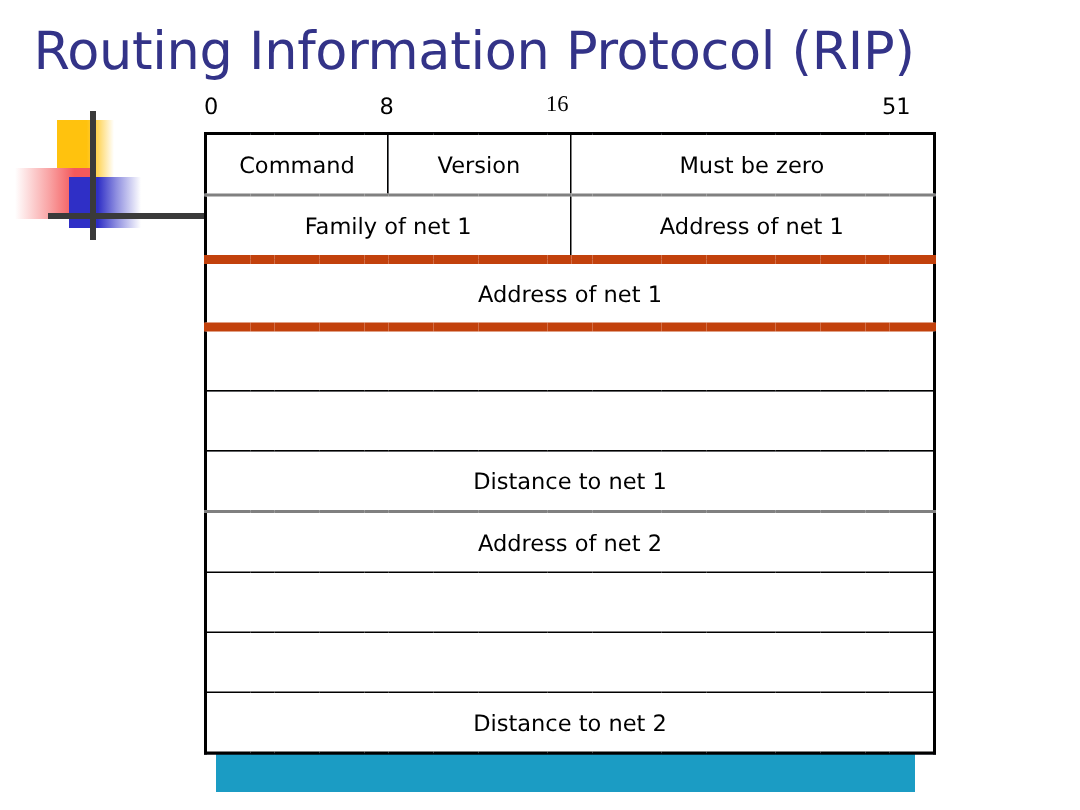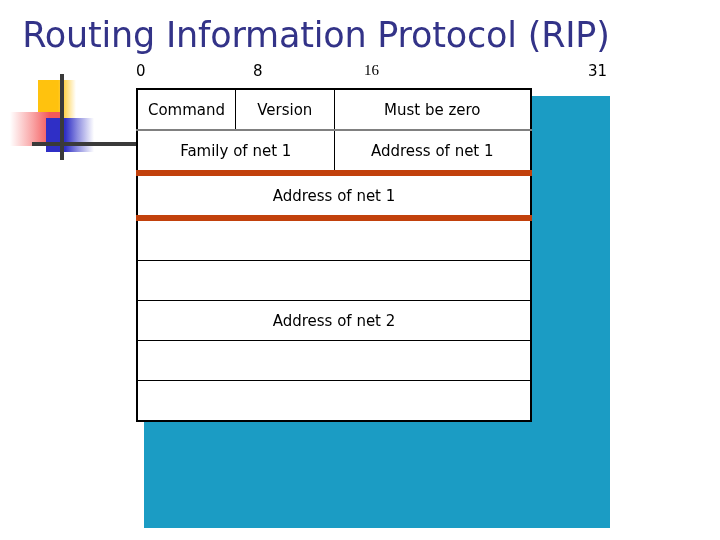--- a/index.html
+++ b/index.html
@@ -110,21 +110,21 @@
     left: 8px;
     top: 8px;
     width: 466px;
     height: 432px;
     background: #1B9CC4;
   }
   #packet-table {
     position: absolute;
     left: 0;
     top: 0;
-    width: 396px;
+    width: 488px;
     background: #0f172a;
     border: 2px solid #000000;
     border-collapse: collapse;
     table-layout: fixed;
   }
   #packet-table tr {
     height: 39px;
   }
   #packet-table td {
     border: 1px solid #000000;
@@ -158,21 +158,21 @@
   <div class="sq sq-red"></div>
   <div class="sq sq-blue"></div>
   <div class="line-v"></div>
   <div class="line-h"></div>
 </div>
 
 <div id="bit-ruler">
     <span class="tick" style="left: 0px;">0</span>
     <span class="tick" style="left: 117px;">8</span>
     <span class="tick" style="left: 228px; font-family: Liberation Serif, serif;">16</span>
-    <span class="tick" style="left: 452px;">31</span>
+    <span class="tick" style="left: 452px;">51</span>
   </div>
 
 <div id="packet-wrap">
   <div id="packet-shadow" style="background: rgb(27, 156, 196);"></div>
   <table id="packet-table" style="border-color: rgb(0, 0, 0);">
     <tbody>
         <tr class="sep-gray">
           <td colspan="8">Command</td>
           <td colspan="8">Version</td>
           <td colspan="16">Must be zero</td>
@@ -183,24 +183,30 @@
         </tr>
         <tr class="sep-black">
           <td colspan="32">Address of net 1</td>
         </tr>
         <tr>
           <td colspan="32" class="empty">&nbsp;</td>
         </tr>
         <tr>
           <td colspan="32" class="empty">&nbsp;</td>
         </tr>
+        <tr class="sep-gray">
+          <td colspan="32">Distance to net 1</td>
+        </tr>
         <tr>
           <td colspan="32">Address of net 2</td>
         </tr>
         <tr>
           <td colspan="32" class="empty">&nbsp;</td>
         </tr>
         <tr>
           <td colspan="32" class="empty">&nbsp;</td>
+        </tr>
+        <tr>
+          <td colspan="32">Distance to net 2</td>
         </tr>
       </tbody>
   </table>
 </div>
 
 </body></html>

